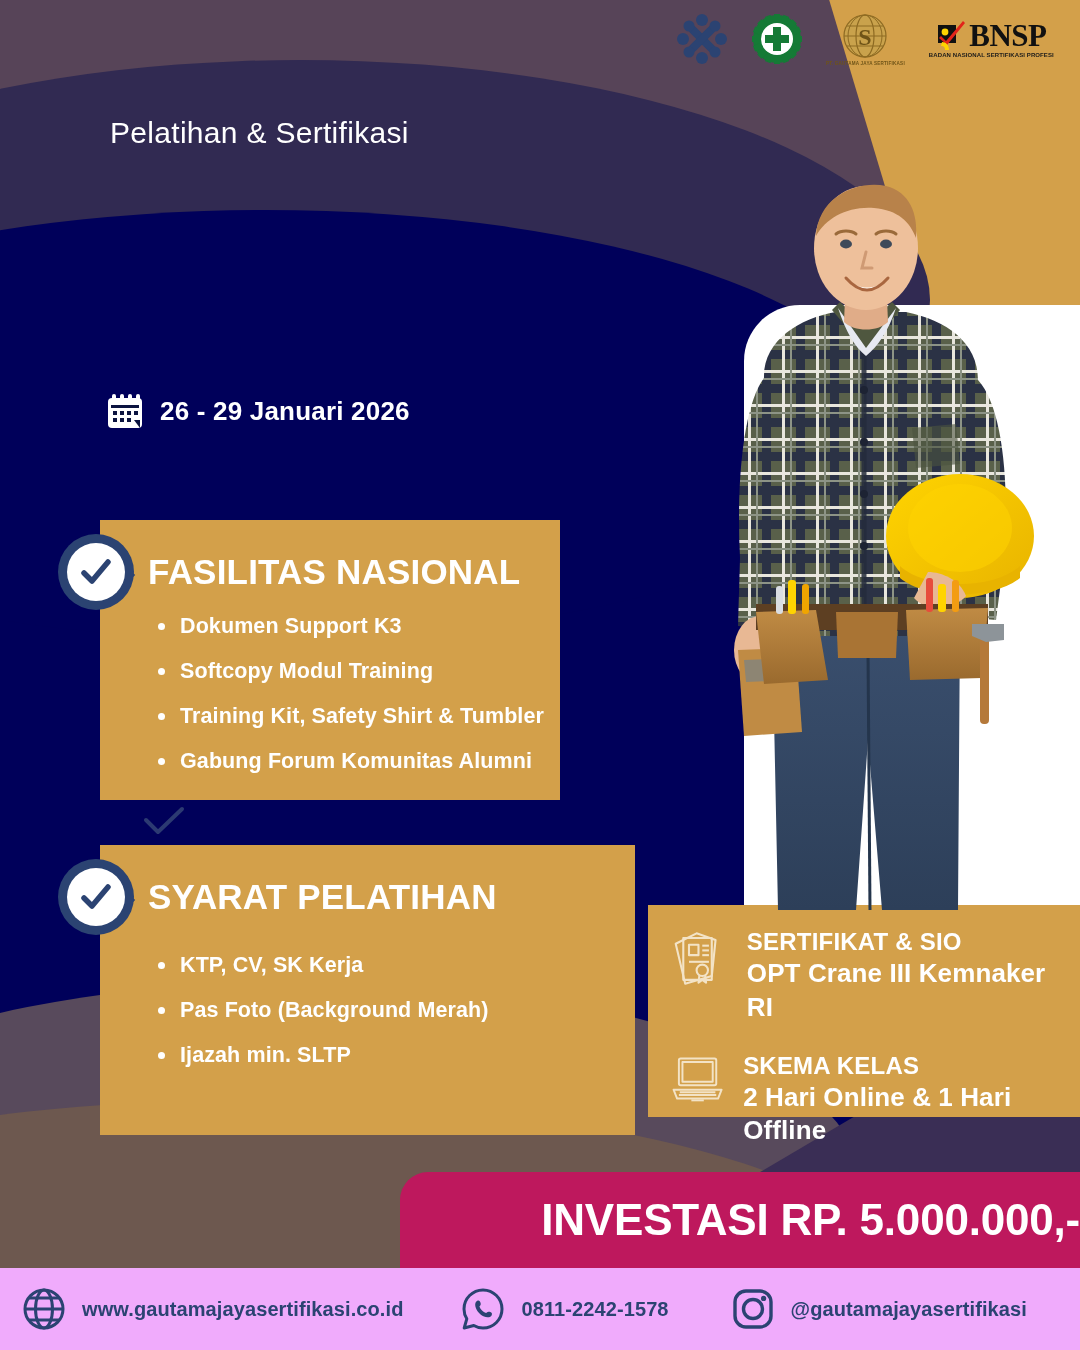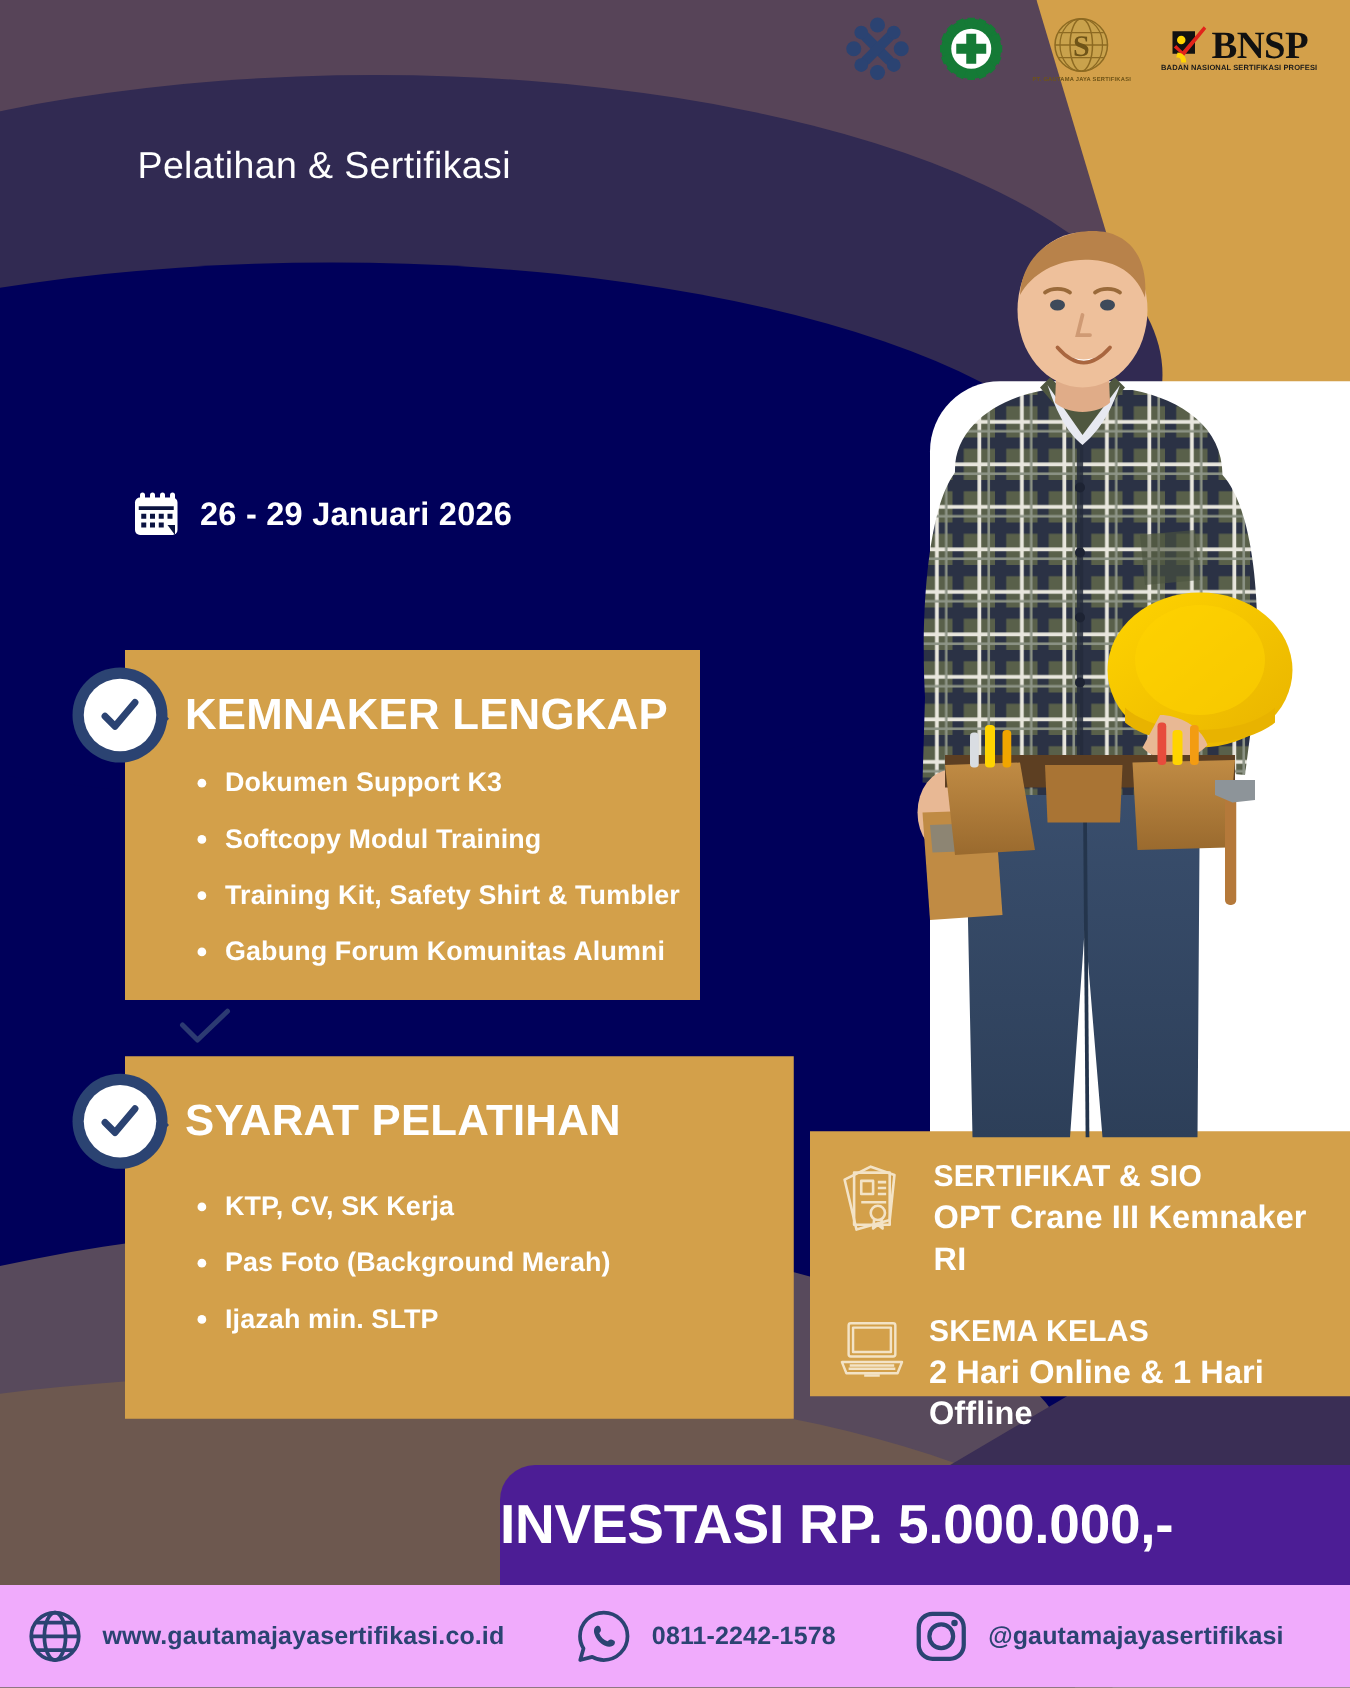--- a/index.html
+++ b/index.html
@@ -162,22 +162,22 @@
   .feature-text .f-title {
     font-size:24px; font-weight:700; color:#ffffff; letter-spacing:.2px; line-height:1.25;
   }
   .feature-text .f-sub {
     font-size:26px; font-weight:700; color:#ffffff; letter-spacing:.1px; line-height:1.3;
   }
 
   
   .price-banner {
     position:absolute; left:400px; top:1172px; width:680px; height:96px;
-    background:#4c1d95; border-radius:28px 0 0 0;
-    display:flex; align-items:center; justify-content:flex-start;
+    background:#be185d; border-radius:28px 0 0 0;
+    display:flex; align-items:center; justify-content:flex-end;
   }
   .price-text {
     font-size:44px; font-weight:700; color:#ffffff; letter-spacing:-.2px; white-space:nowrap;
   }
 
   
   .footer {
     position:absolute; left:0; bottom:0; width:1080px; height:82px;
     background:#f0abfc; display:flex; align-items:center;
   }
@@ -382,21 +382,21 @@
         <rect x="7" y="26" width="4" height="4"></rect>
           <rect x="14" y="26" width="4" height="4"></rect>
         <rect x="21" y="26" width="4" height="4"></rect>
       </g>
       <path d="M28 28 L34 28 L34 36 Z" fill="#0b1340"></path>
     </svg>
     <div class="date-text">26 - 29 Januari 2026</div>
   </div>
 
   <div class="card card-1">
-    <div class="card-title">KEMNAKER LENGKAP</div>
+    <div class="card-title">FASILITAS NASIONAL</div>
     <ul class="card-list">
       <li>Dokumen Support K3</li>
       <li>Softcopy Modul Training</li>
       <li>Training Kit, Safety Shirt &amp; Tumbler</li>
       <li>Gabung Forum Komunitas Alumni</li>
     </ul>
   </div>
   <div class="badge badge-1">
     <div class="tail"></div>
     <div class="circ">

